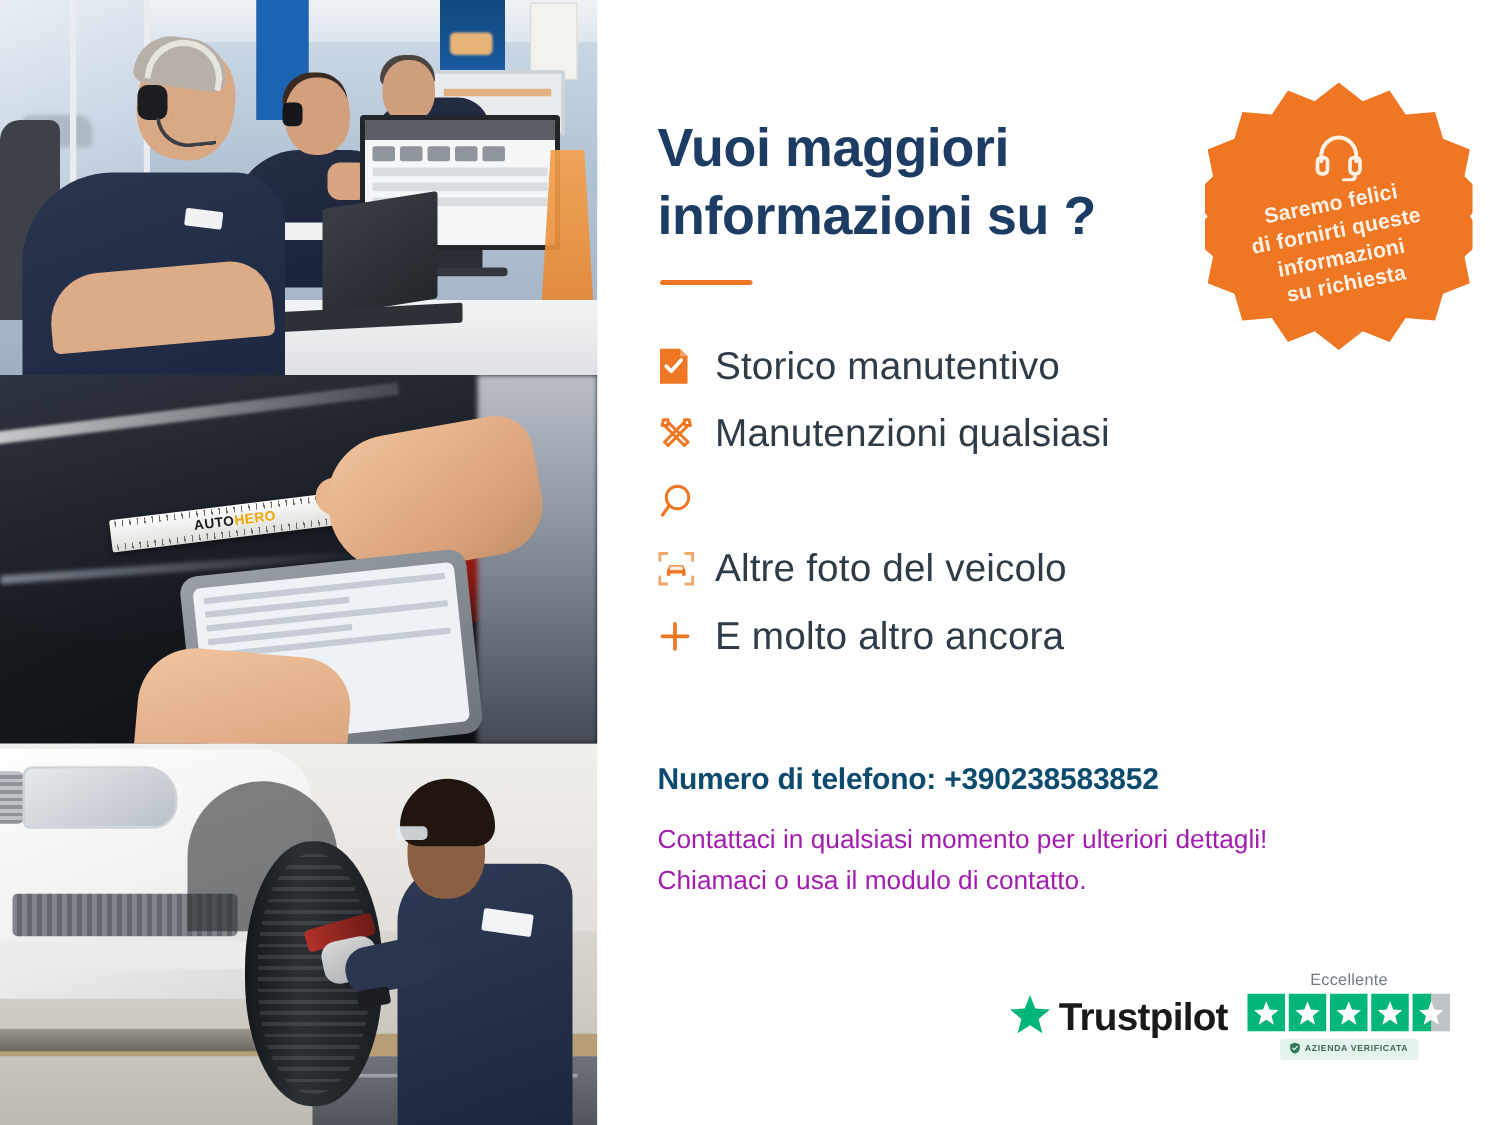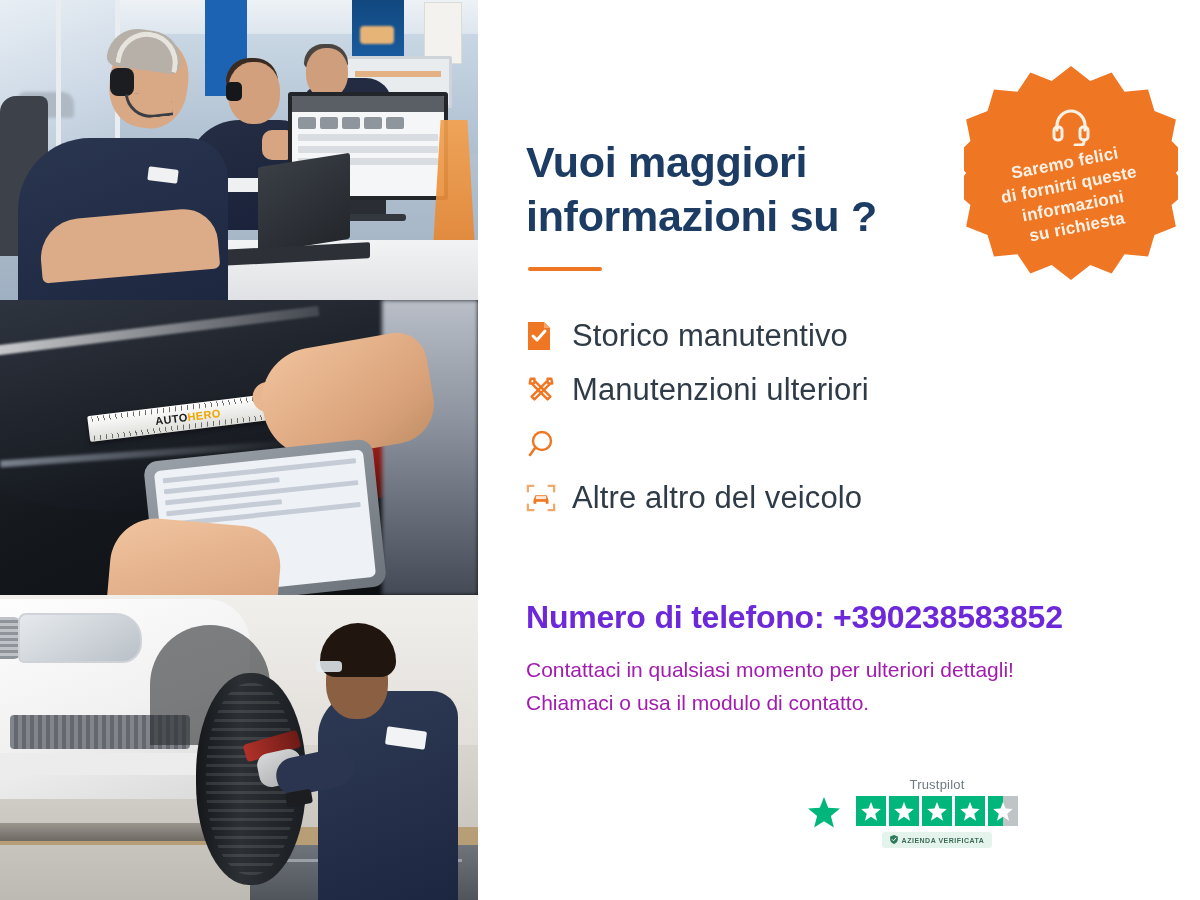--- a/index.html
+++ b/index.html
@@ -414,21 +414,20 @@
     padding: 92px 0 0 48px;
   }
 
   .headline {
     font-size: 43px;
     line-height: 1.26;
     font-weight: bold;
     color: #1c3c64;
     letter-spacing: -0.3px;
     max-width: 420px;
-    margin-top: 43px;
   }
   .headline-rule {
     width: 74px;
     height: 4px;
     background: #ef7622;
     margin: 24px 0 0 2px;
     border-radius: 2px;
   }
 
   
@@ -450,23 +449,23 @@
   }
   .feature-label {
     font-size: 31px;
     color: #2f3b47;
     letter-spacing: 0.1px;
   }
 
   
   .phone-title {
     margin-top: 74px;
-    font-size: 32px;
+    font-size: 24px;
     font-weight: bold;
-    color: #6d28d9;
+    color: #0c4a6e;
     letter-spacing: -0.2px;
   }
   .phone-sub {
     margin-top: 18px;
     font-size: 21px;
     line-height: 1.55;
     color: #a21caf;
     max-width: 610px;
   }
 
@@ -697,21 +696,21 @@
 
       <li class="feature">
         <span class="feature-icon">
           <svg width="30" height="30" viewBox="0 0 32 32">
             <g stroke="#ef7622" stroke-width="2.6" fill="none" stroke-linecap="round" stroke-linejoin="round">
               <path d="M5 4 l4 0 l0 4 l-2 2 l16 16 l3 -3 l-16 -16 l-2 2 l-4 0 Z"></path>
               <path d="M27 4 l-4 0 l0 4 l2 2 l-16 16 l-3 -3 l16 -16 l2 2 l4 0 Z"></path>
             </g>
           </svg>
         </span>
-        <span class="feature-label">Manutenzioni ulteriori</span>
+        <span class="feature-label">Manutenzioni qualsiasi</span>
       </li>
 
       <li class="feature">
         <span class="feature-icon">
           <svg width="28" height="30" viewBox="0 0 28 30">
             <circle cx="16" cy="12" r="9" fill="none" stroke="#ef7622" stroke-width="2.4"></circle>
             <line x1="9" y1="19" x2="4" y2="26" stroke="#ef7622" stroke-width="2.6" stroke-linecap="round"></line>
           </svg>
         </span>
       </li>
@@ -724,42 +723,54 @@
                 <path d="M24 3 H30 V9"></path>
               <path d="M30 23 V29 H24"></path>
                 <path d="M8 29 H2 V23"></path>
             </g>
             <g fill="#ef7622">
               <path d="M8 18 l2 -5 h12 l2 5 v4 h-3 v-2 h-10 v2 h-3 Z"></path>
             </g>
             <rect x="10.5" y="14" width="11" height="3.2" fill="#ffffff" opacity=".85"></rect>
           </svg>
         </span>
-        <span class="feature-label">Altre altro del veicolo</span>
+        <span class="feature-label">Altre foto del veicolo</span>
       </li>
 
+      <li class="feature">
+        <span class="feature-icon">
+          <svg width="28" height="28" viewBox="0 0 28 28">
+            <g stroke="#ef7622" stroke-width="3" stroke-linecap="round">
+              <line x1="14" y1="4" x2="14" y2="24"></line>
+              <line x1="4" y1="14" x2="24" y2="14"></line>
+            </g>
+          </svg>
+        </span>
+        <span class="feature-label">E molto altro ancora</span>
+      </li>
     </ul>
 
     <div class="phone-title">Numero di telefono: +390238583852</div>
     <div class="phone-sub">
       <span>Contattaci in qualsiasi momento per ulteriori dettagli!</span><br>
       <span>Chiamaci o usa il modulo di contatto.</span>
     </div>
 
     <div class="trustpilot">
       <div class="tp-brand">
         <span>
           <svg width="32" height="31" viewBox="0 0 32 31">
             <polygon points="16,0 20.2,10.8 32,11.6 22.9,19.1 25.9,30.6 16,24.2 6.1,30.6 9.1,19.1 0,11.6 11.8,10.8" fill="#00b67a"></polygon>
           </svg>
         </span>
+        <span class="tp-brand-name">Trustpilot</span>
       </div>
 
       <div class="tp-rating">
-        <span class="tp-rating-label">Trustpilot</span>
+        <span class="tp-rating-label">Eccellente</span>
         <div class="tp-stars">
           <span class="tp-star">
             <svg width="20" height="19" viewBox="0 0 32 31">
                 <polygon points="16,0 20.2,10.8 32,11.6 22.9,19.1 25.9,30.6 16,24.2 6.1,30.6 9.1,19.1 0,11.6 11.8,10.8" fill="#ffffff"></polygon>
               </svg>
           </span>
           <span class="tp-star">
             <svg width="20" height="19" viewBox="0 0 32 31">
                 <polygon points="16,0 20.2,10.8 32,11.6 22.9,19.1 25.9,30.6 16,24.2 6.1,30.6 9.1,19.1 0,11.6 11.8,10.8" fill="#ffffff"></polygon>
               </svg>

